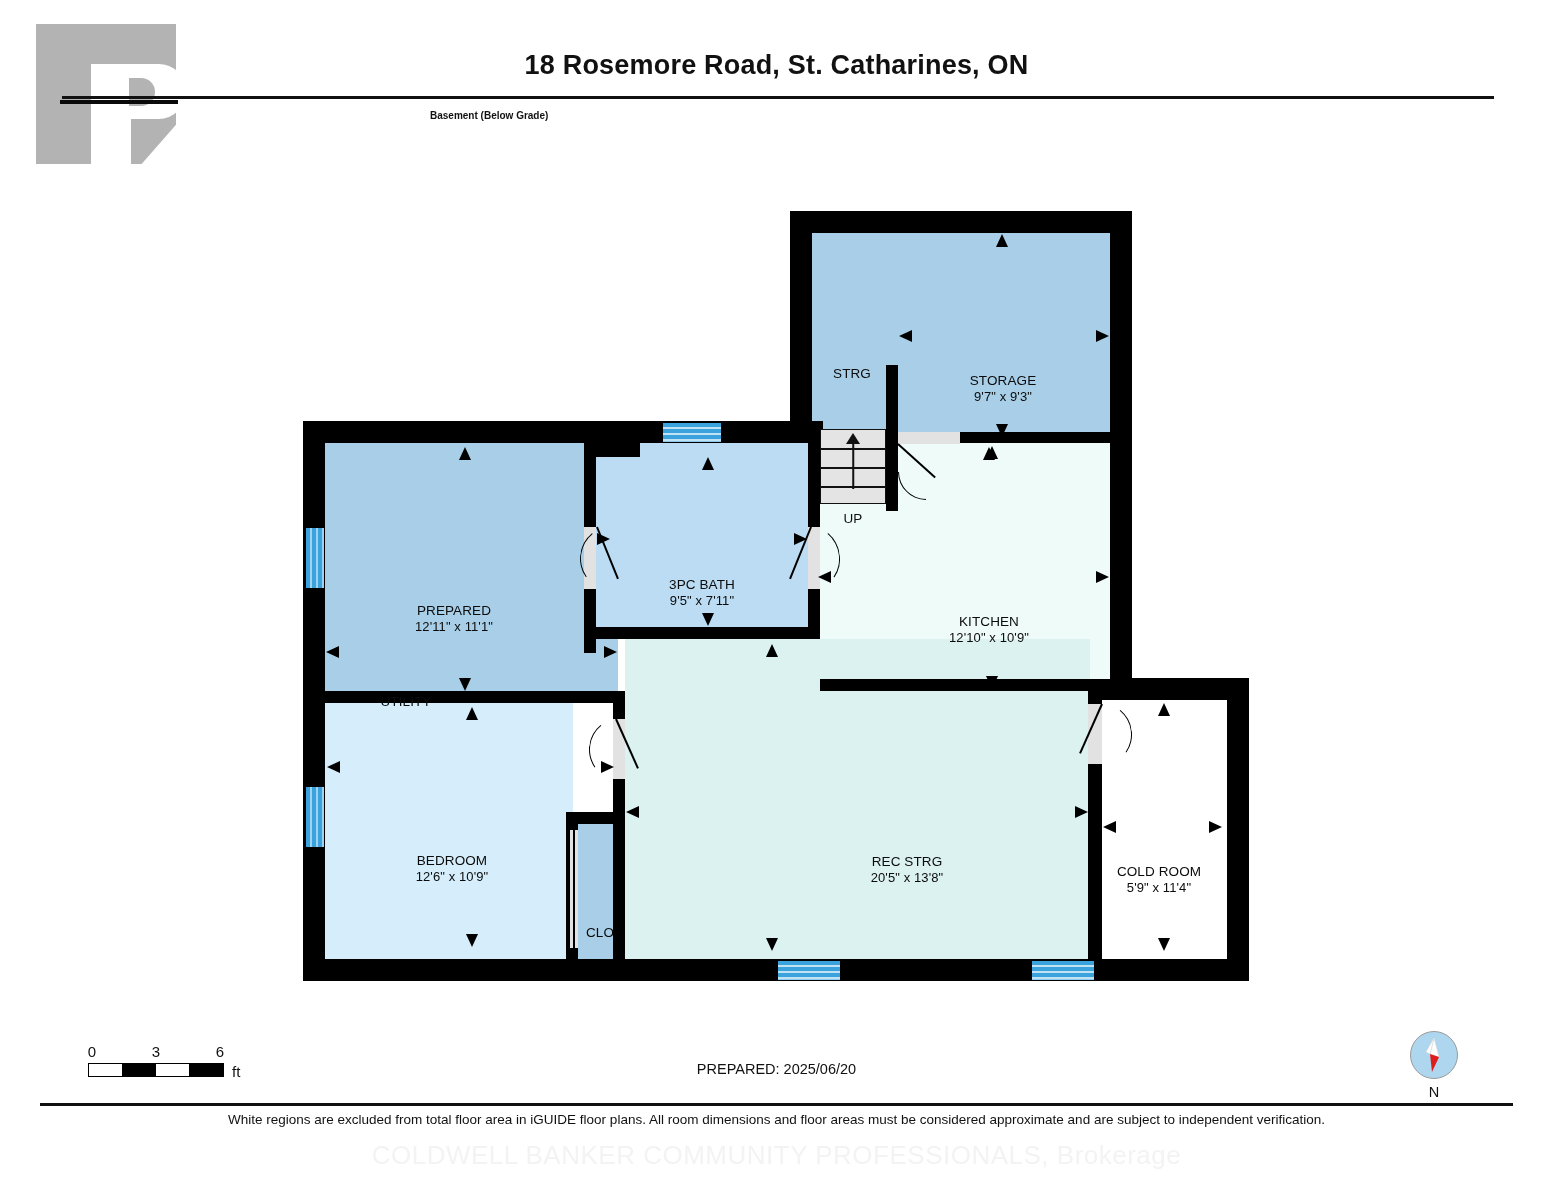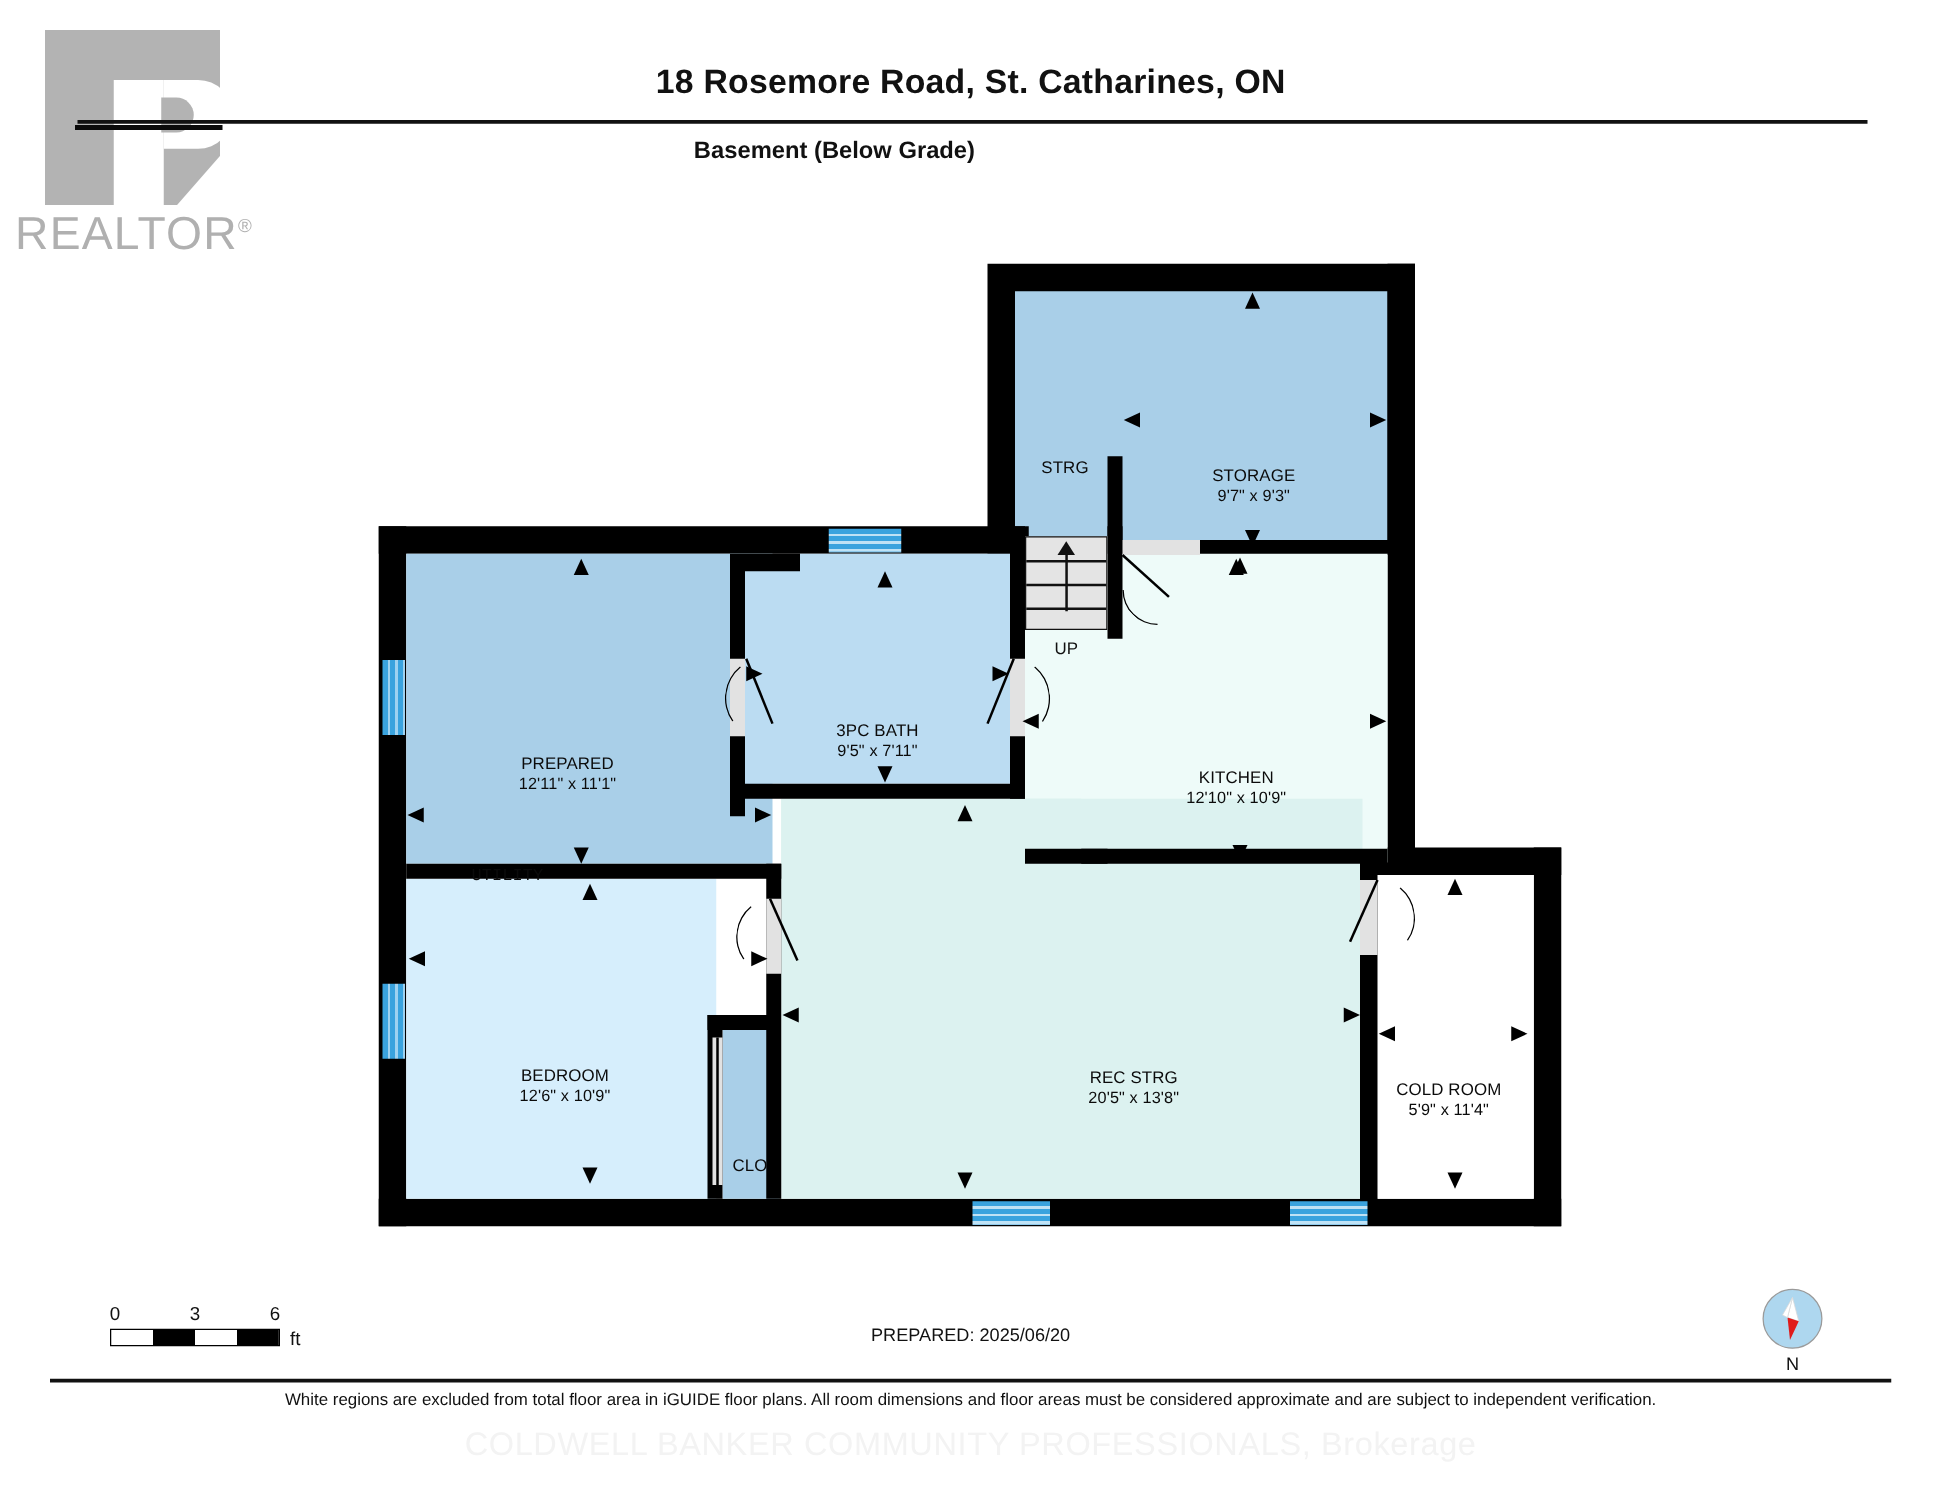--- a/index.html
+++ b/index.html
@@ -53,22 +53,22 @@
   #title {
     position:absolute; left:0; top:50px; width:1553px; text-align:center;
     font-size:27px; font-weight:bold; letter-spacing:.2px;
   }
   #header-rule {
     position:absolute; left:62px; top:96px; width:1432px; height:3px; background:#111;
   }
 
   #meta { position:absolute; left:0; top:110px; width:1553px; height:80px; }
   #meta .floor-label {
-    position:absolute; left:430px; top:0px; width:350px; text-align:right;
-    font-size:19px; font-weight:bold;
+    position:absolute; left:430px; top:0px; width:350px; 
+    font-size:10px; font-weight:bold;
   }
   #meta .areas { position:absolute; left:793px; top:0px; font-size:15.5px; line-height:25px; }
   #meta .areas div { white-space:nowrap; }
 
   
   #plan { position:absolute; left:0; top:0; width:1553px; height:1200px; }
 
   .wall  { position:absolute; background:#000000; }
   .room  { position:absolute; }
   .rm-dark  { background:#a9cfe8; }
@@ -147,21 +147,20 @@
 </head>
 <body>
 
 <div id="realtor-logo">
   <div class="mark">
     <div class="rbar"></div>
     <div class="rbowl"></div>
     <div class="rleg2"></div>
   </div>
   <div class="rulehit"></div>
-  <div class="word"><span>REALTOR</span><sup>®</sup></div>
 </div>
 
 <div id="title">18 Rosemore Road, St. Catharines, ON</div>
 <div id="header-rule"></div>
 
 <div id="meta">
   <div class="floor-label">Basement (Below Grade)</div>
 </div>
 
 <div id="plan">
@@ -304,21 +303,21 @@
     <span>STRG</span>
   </div>
   <div class="label" style="left:1003px; top:325px;">
     <span>STORAGE</span>
     <span class="dim">9'7" x 9'3"</span>
   </div>
   <div class="label" style="left:454px; top:555px;">
     <span>PREPARED</span>
     <span class="dim">12'11" x 11'1"</span>
   </div>
-  <div class="label" style="left:406px; top:646px;font-family:Liberation Mono, monospace;">
+  <div class="label" style="left:406px; top:646px;">
     <span>UTILITY</span>
   </div>
   <div class="label" style="left:702px; top:529px;">
     <span>3PC BATH</span>
     <span class="dim">9'5" x 7'11"</span>
   </div>
   <div class="label" style="left:989px; top:566px;">
     <span>KITCHEN</span>
     <span class="dim">12'10" x 10'9"</span>
   </div>

